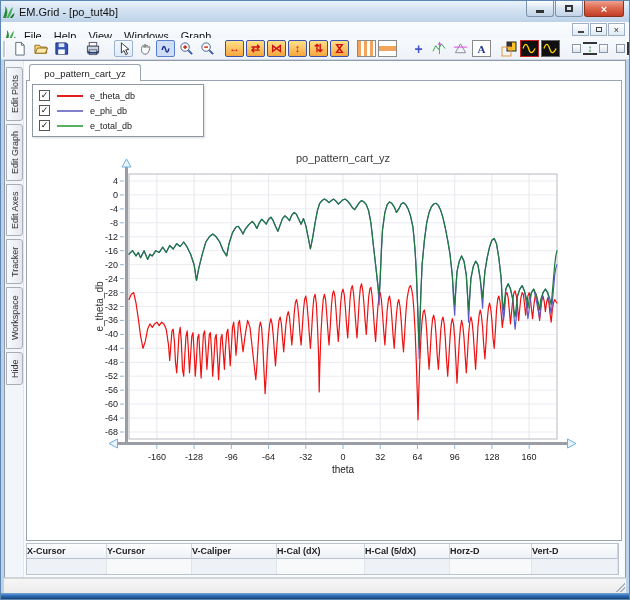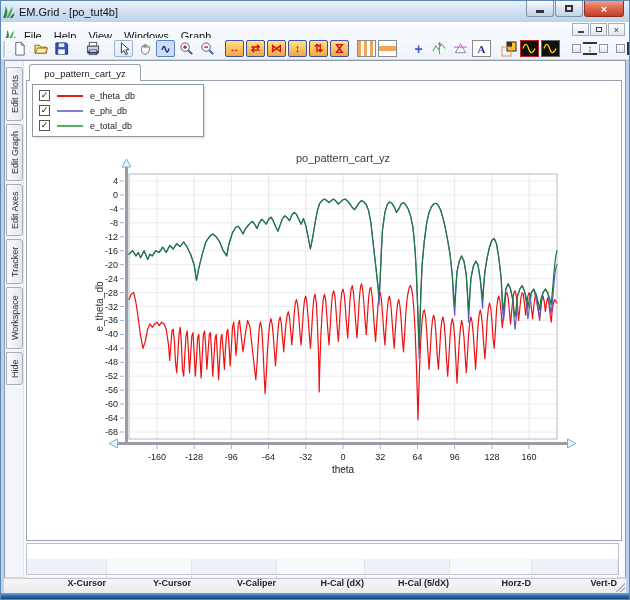--- a/index.html
+++ b/index.html
@@ -114,21 +114,21 @@
   
   .readout{
     position:absolute;left:2px;right:6px;bottom:2px;height:32px;
     border:1px solid #b9c2ce;background:#fff;
     display:grid;grid-template-columns:80px 85px 85px 88px 85px 82px 1fr;
     grid-template-rows:15px 15px;z-index:2;
   }
   .ro-h{
     background:linear-gradient(180deg,#fdfdfe,#edf1f6);
     border-right:1px solid #cdd5df;border-bottom:1px solid #b9c2ce;
-    font-size:9px;font-weight:bold;color:#222;text-align:right;padding-top:2px;margin-top:32px;
+    font-size:9px;font-weight:bold;color:#222;text-align:left;padding-top:2px;
   }
   .ro-c{background:#f7f9fb;border-right:1px solid #e0e5ea;font-size:9px;color:#333;padding:2px 3px;}
   .ro-c:nth-child(even){background:#eef2f6;}
   
   .statusbar{
     position:absolute;left:3px;right:3px;bottom:6px;height:15px;
     background:linear-gradient(180deg,#f6f6f6,#ebebeb);border-top:1px solid #d5d5d5;
   }
   .grip{
     position:absolute;right:1px;bottom:1px;width:11px;height:11px;

